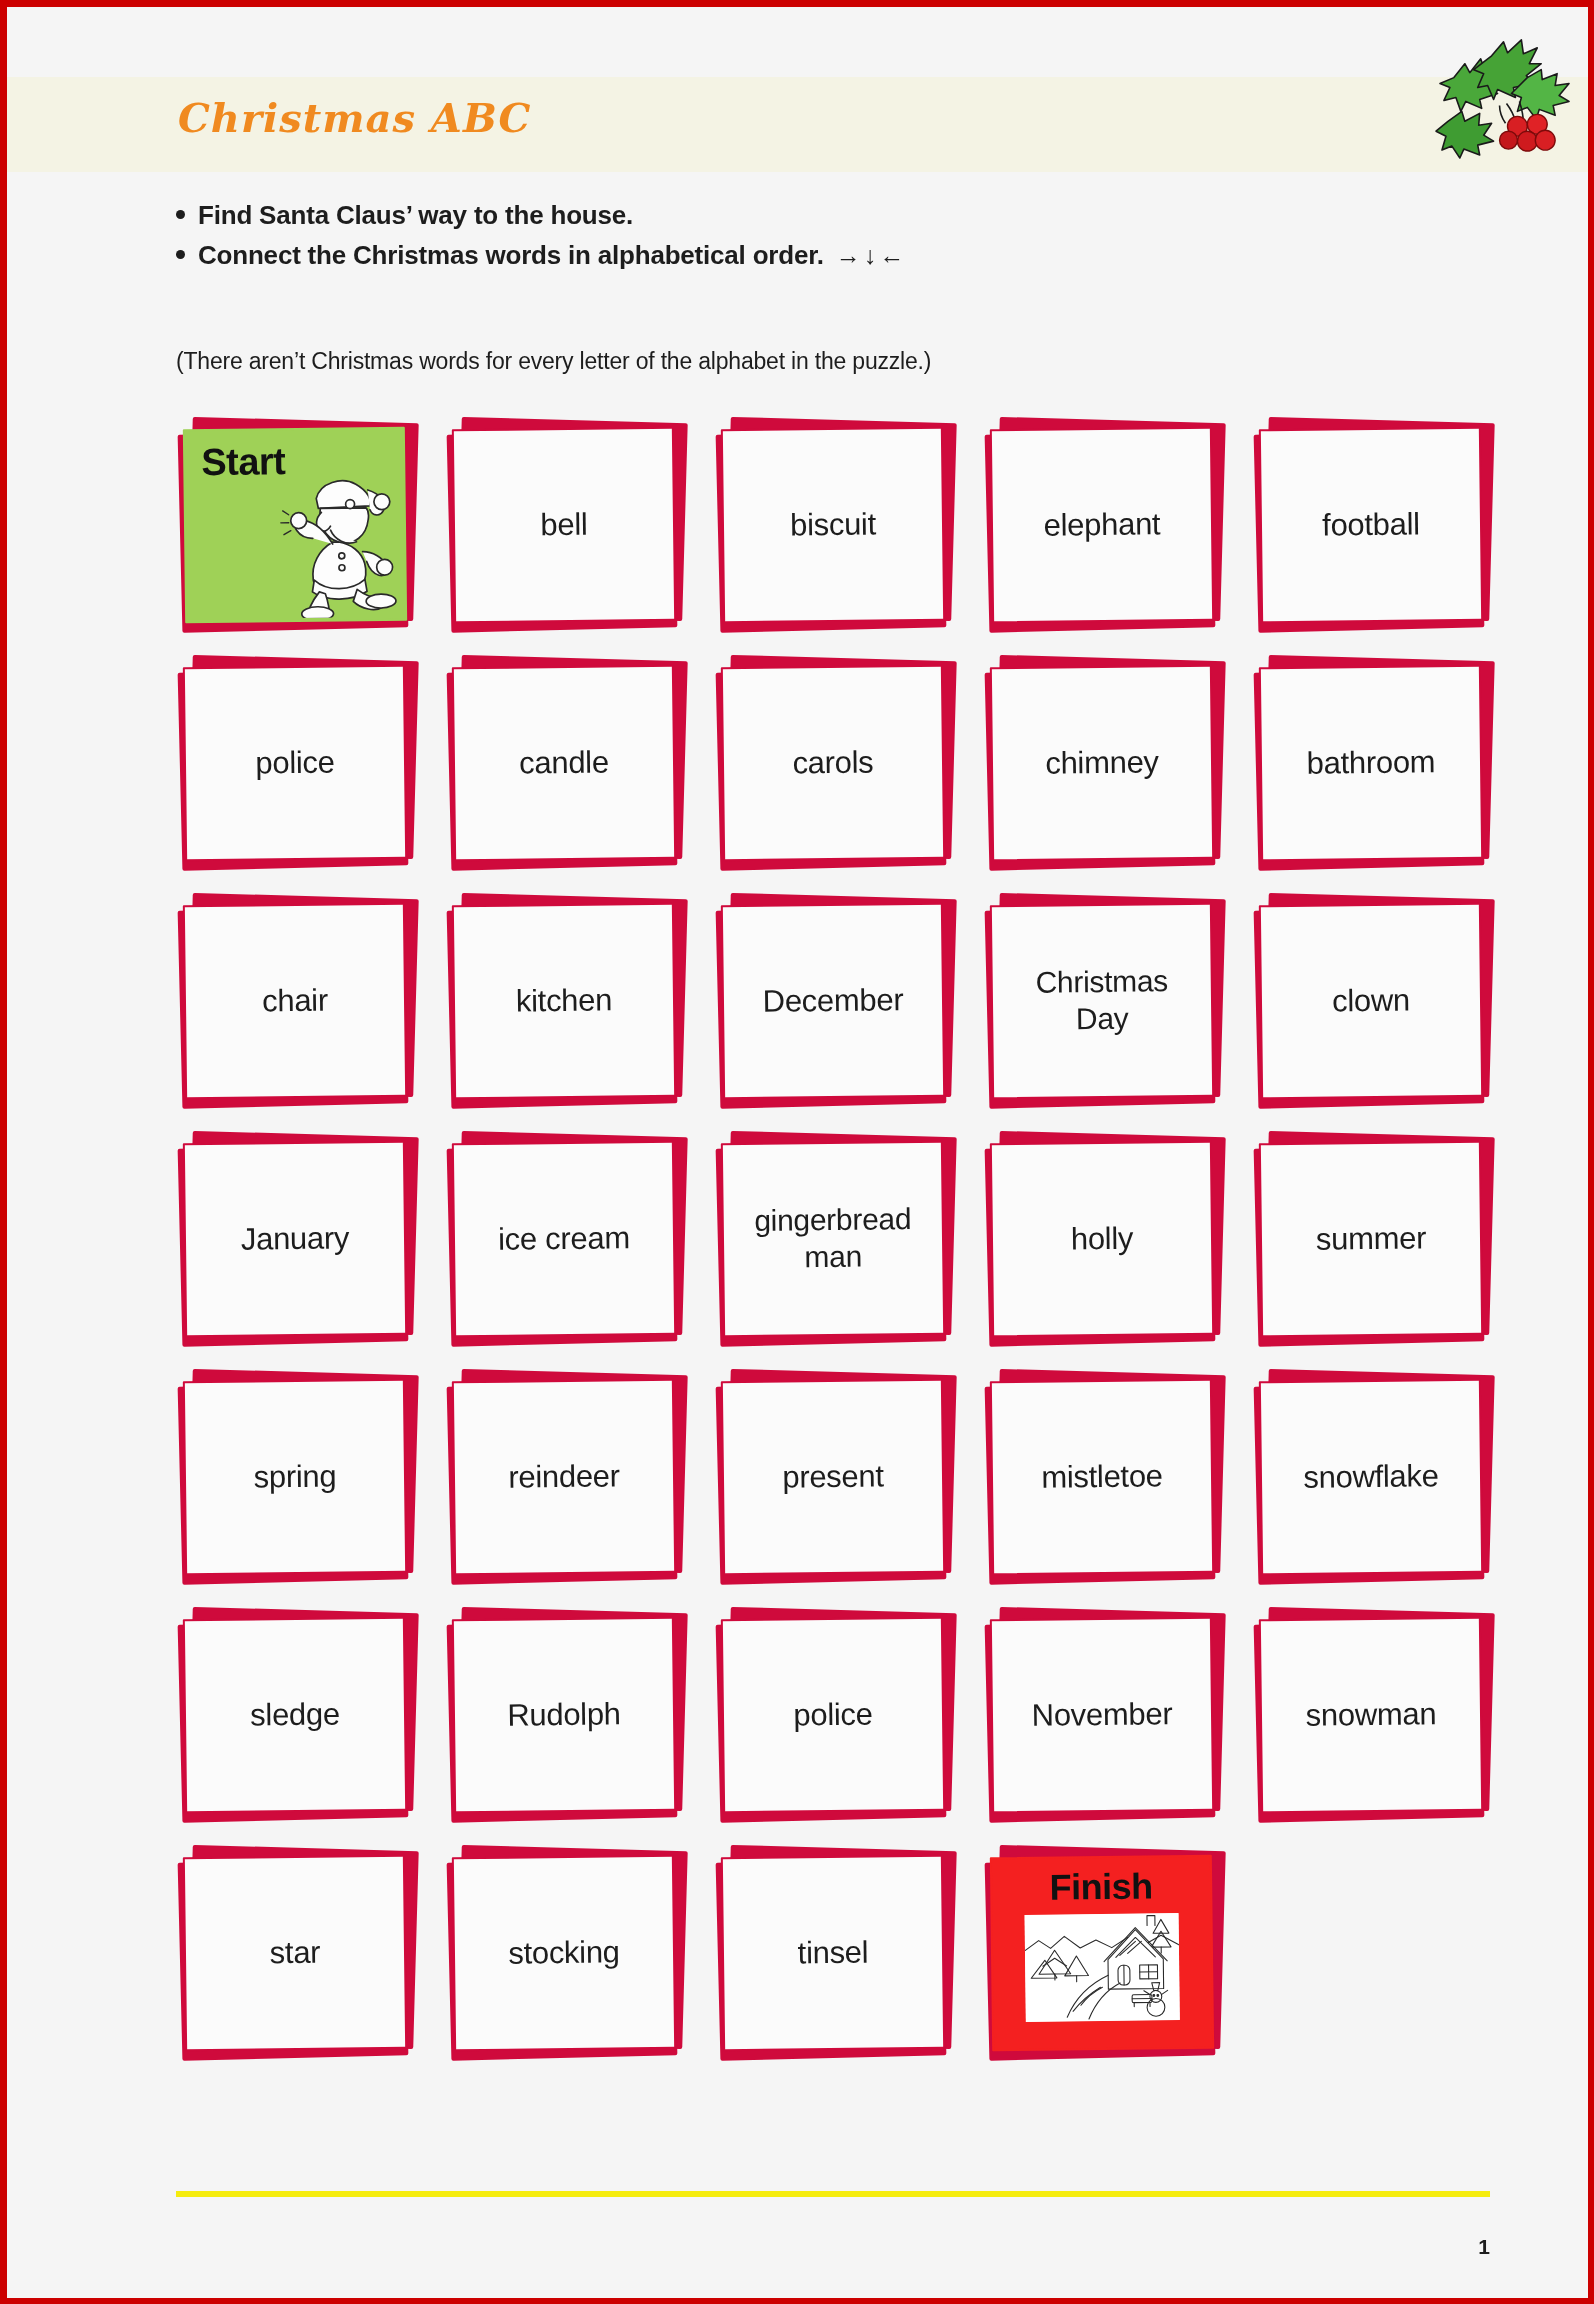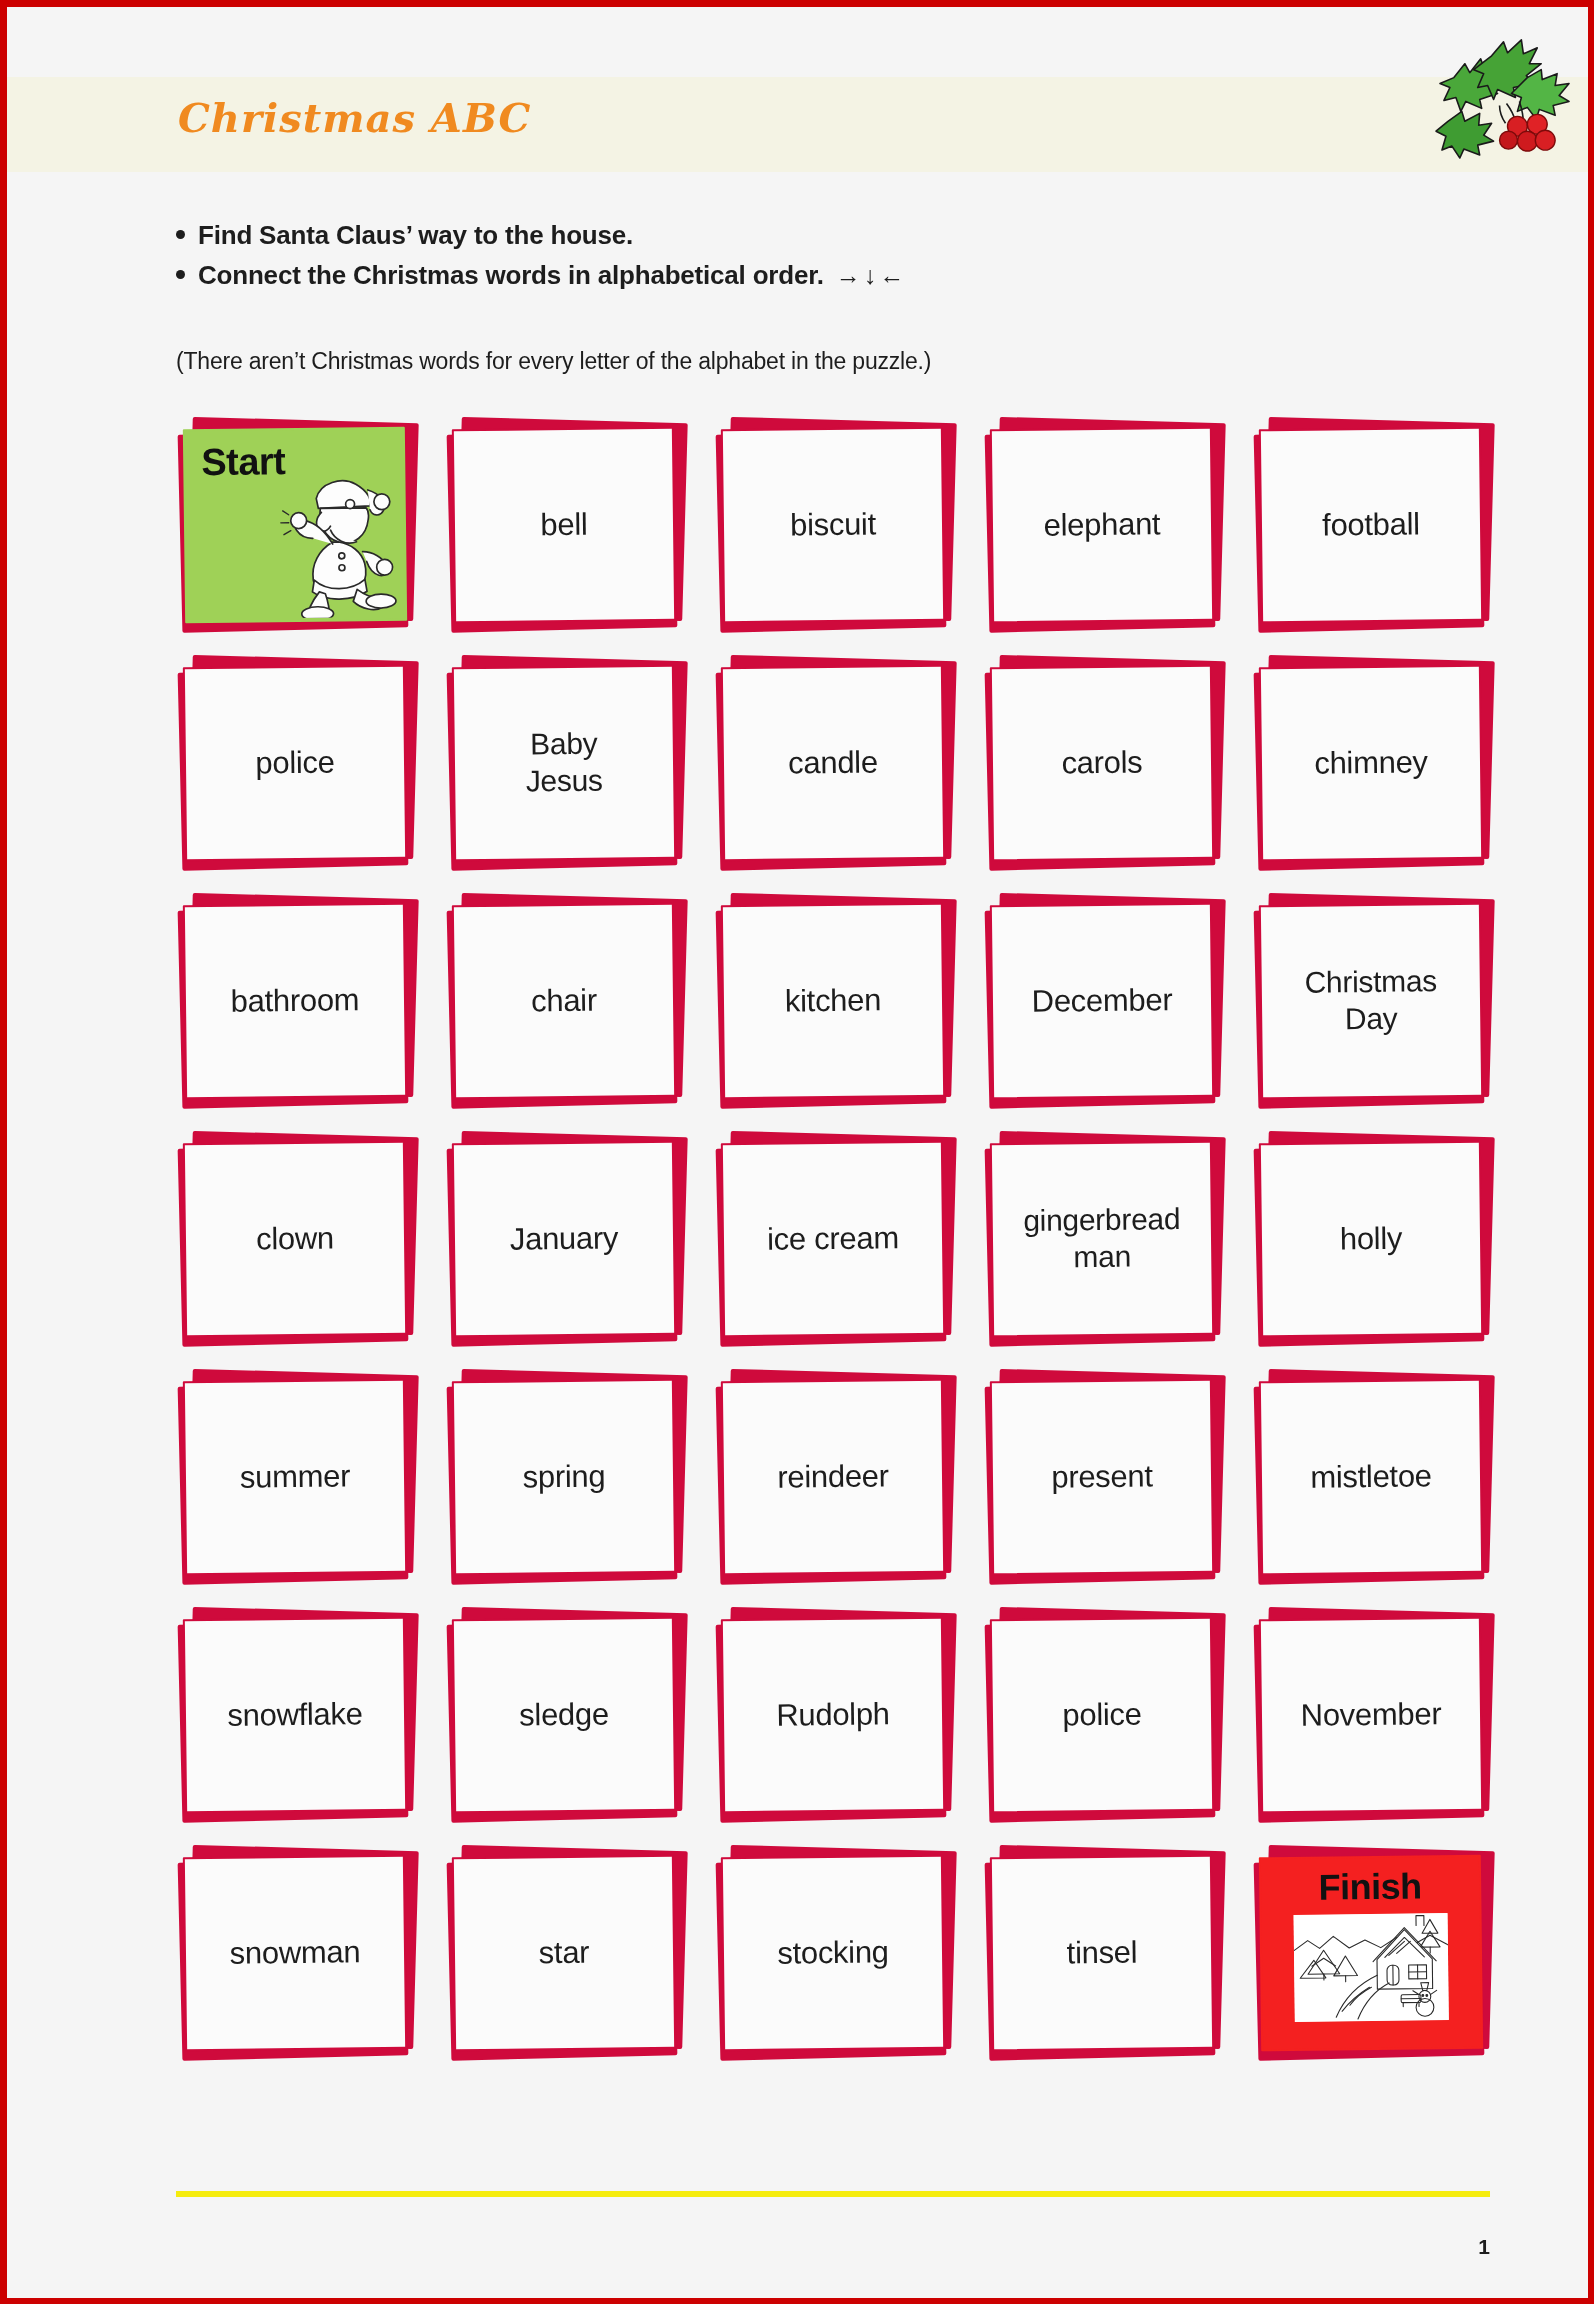--- a/index.html
+++ b/index.html
@@ -73,21 +73,21 @@
     right: 14px;
     top: 26px;
     width: 149px;
     height: 134px;
   }
 
   
   .instructions {
     position: absolute;
     left: 176px;
-    top: 220px;
+    top: 200px;
     width: 1168px;
   }
   .instr-line {
     display: flex;
     align-items: baseline;
     font-family: "Liberation Sans", sans-serif;
     font-weight: bold;
     font-size: 26px;
     color: #1d1d1d;
     line-height: 1.18;
@@ -373,30 +373,20 @@
             <div>football</div>
           </div>
         </div>
       </div>
       <div class="card-slot">
         <div class="card-shadow"></div>
         <div class="card-shadow b"></div>
         <div class="card-face">
           <div class="card-word">
             <div>police</div>
-          </div>
-        </div>
-      </div>
-      <div class="card-slot">
-        <div class="card-shadow"></div>
-        <div class="card-shadow b"></div>
-        <div class="card-face">
-          <div class="card-word two-line">
-            <div>Baby</div>
-            <div>Jesus</div>
           </div>
         </div>
       </div>
       <div class="card-slot">
         <div class="card-shadow"></div>
         <div class="card-shadow b"></div>
         <div class="card-face">
           <div class="card-word">
             <div>candle</div>
           </div>

